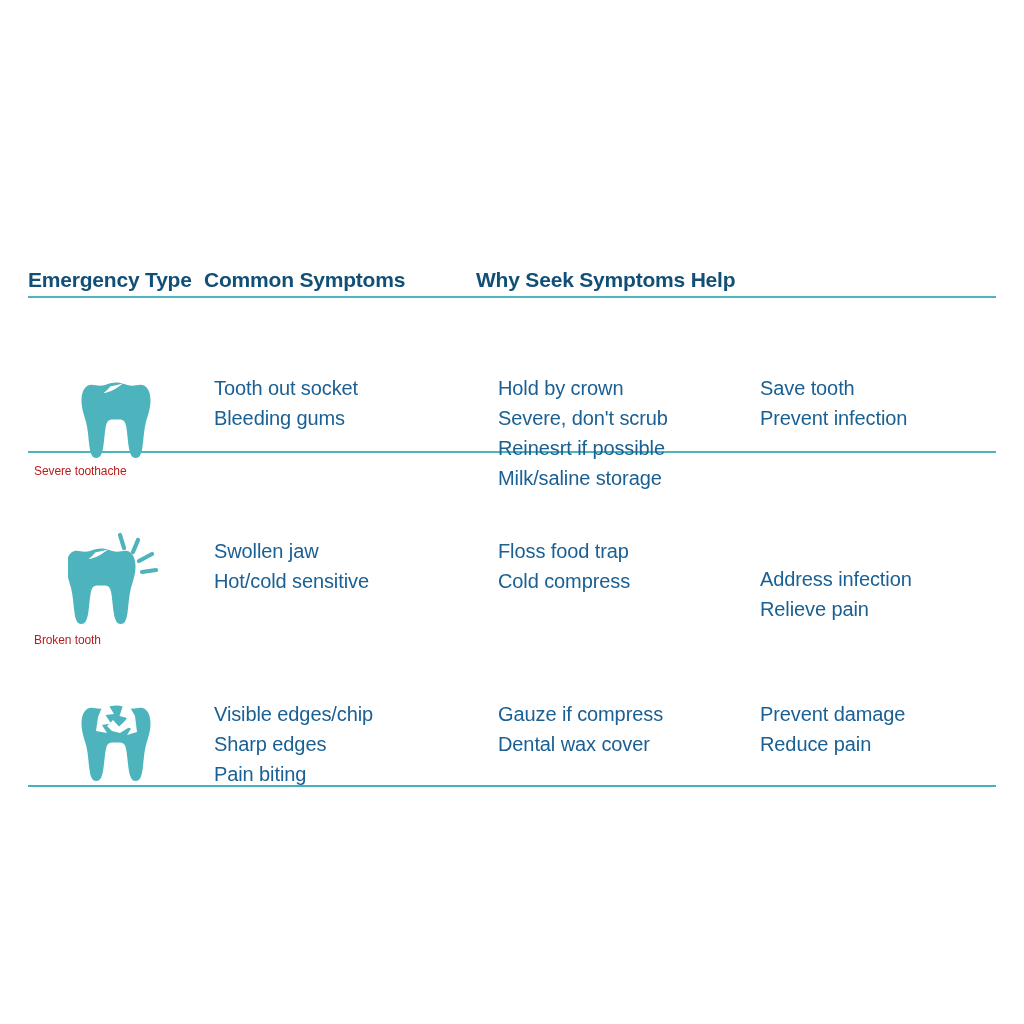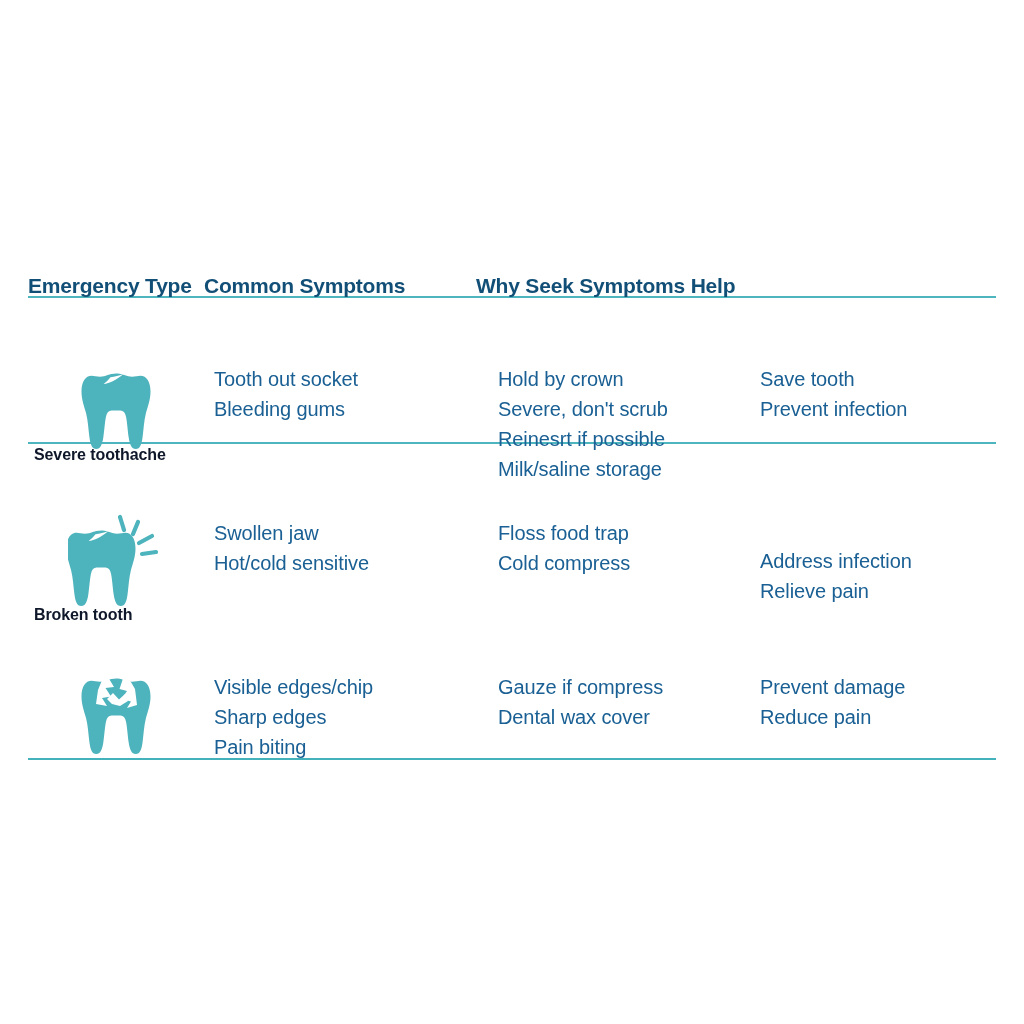--- a/index.html
+++ b/index.html
@@ -18,21 +18,21 @@
   .sheet {
     position: absolute;
     left: 28px;
     top: 262px;
     width: 968px;
   }
 
   
   .head-row {
     display: flex;
-    align-items: flex-end;
+    align-items: center;
     height: 34px;
   }
   .head-cell {
     font-size: 21px;
     font-weight: bold;
     color: #124f77;
     letter-spacing: -0.2px;
     line-height: 1;
   }
   .c1 { width: 176px; flex: 0 0 176px; }
@@ -45,27 +45,28 @@
     background: #4cb5bd;
     width: 100%;
   }
   .rule-bottom { background: #44b2bb; }
 
   
   .row {
     display: flex;
     align-items: flex-start;
     position: relative;
+    margin-top: 9px;
   }
   .row-label {
     position: absolute;
     left: 6px;
-    font-size: 16px;
-    font-weight: bold;
-    color: #0f172a;
+    font-size: 12px;
+    font-weight: normal;
+    color: #b91c1c;
     white-space: nowrap;
     letter-spacing: -0.1px;
   }
   .cell {
     font-size: 20px;
     color: #1a6094;
     line-height: 30px;
     letter-spacing: -0.1px;
   }
   .cell div { white-space: nowrap; }

